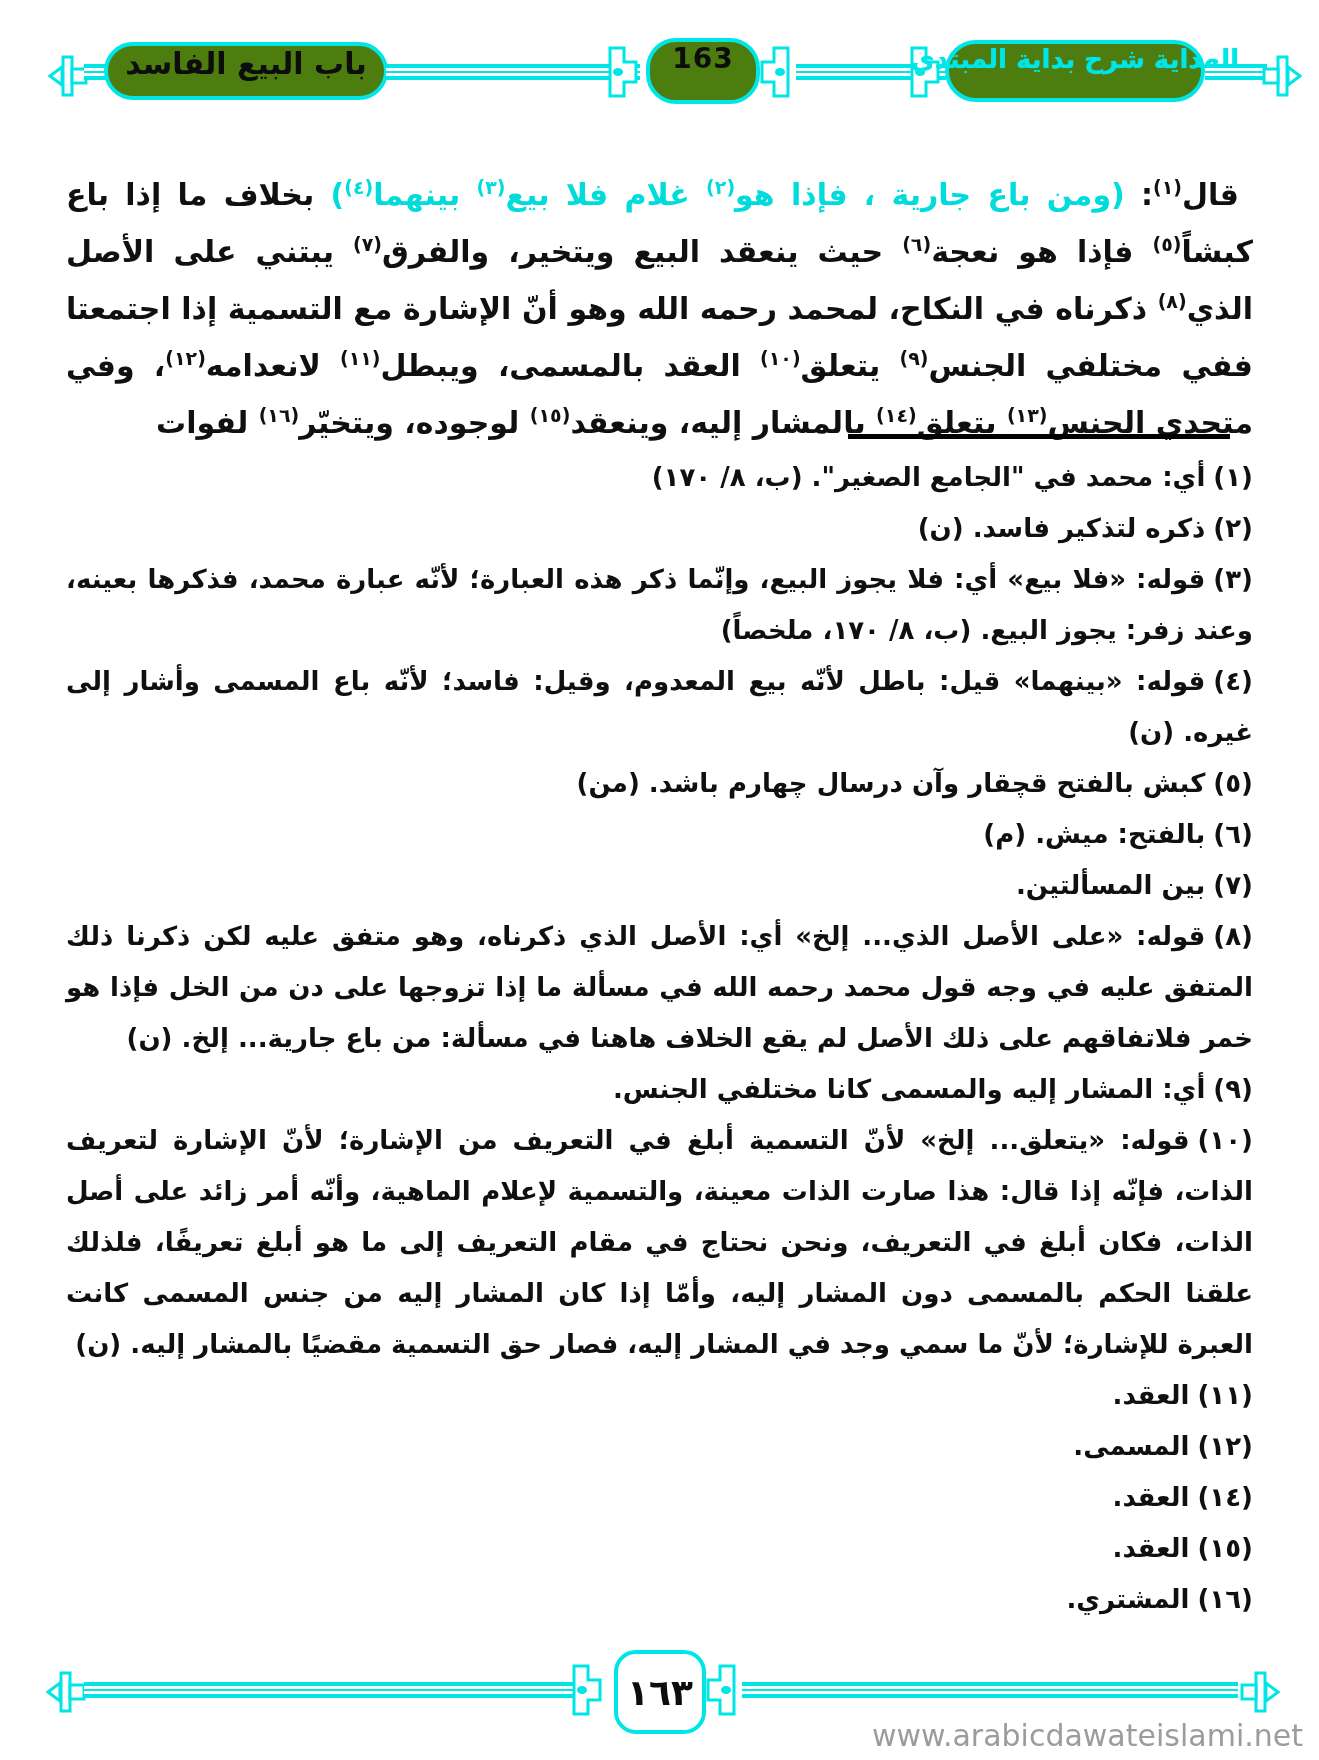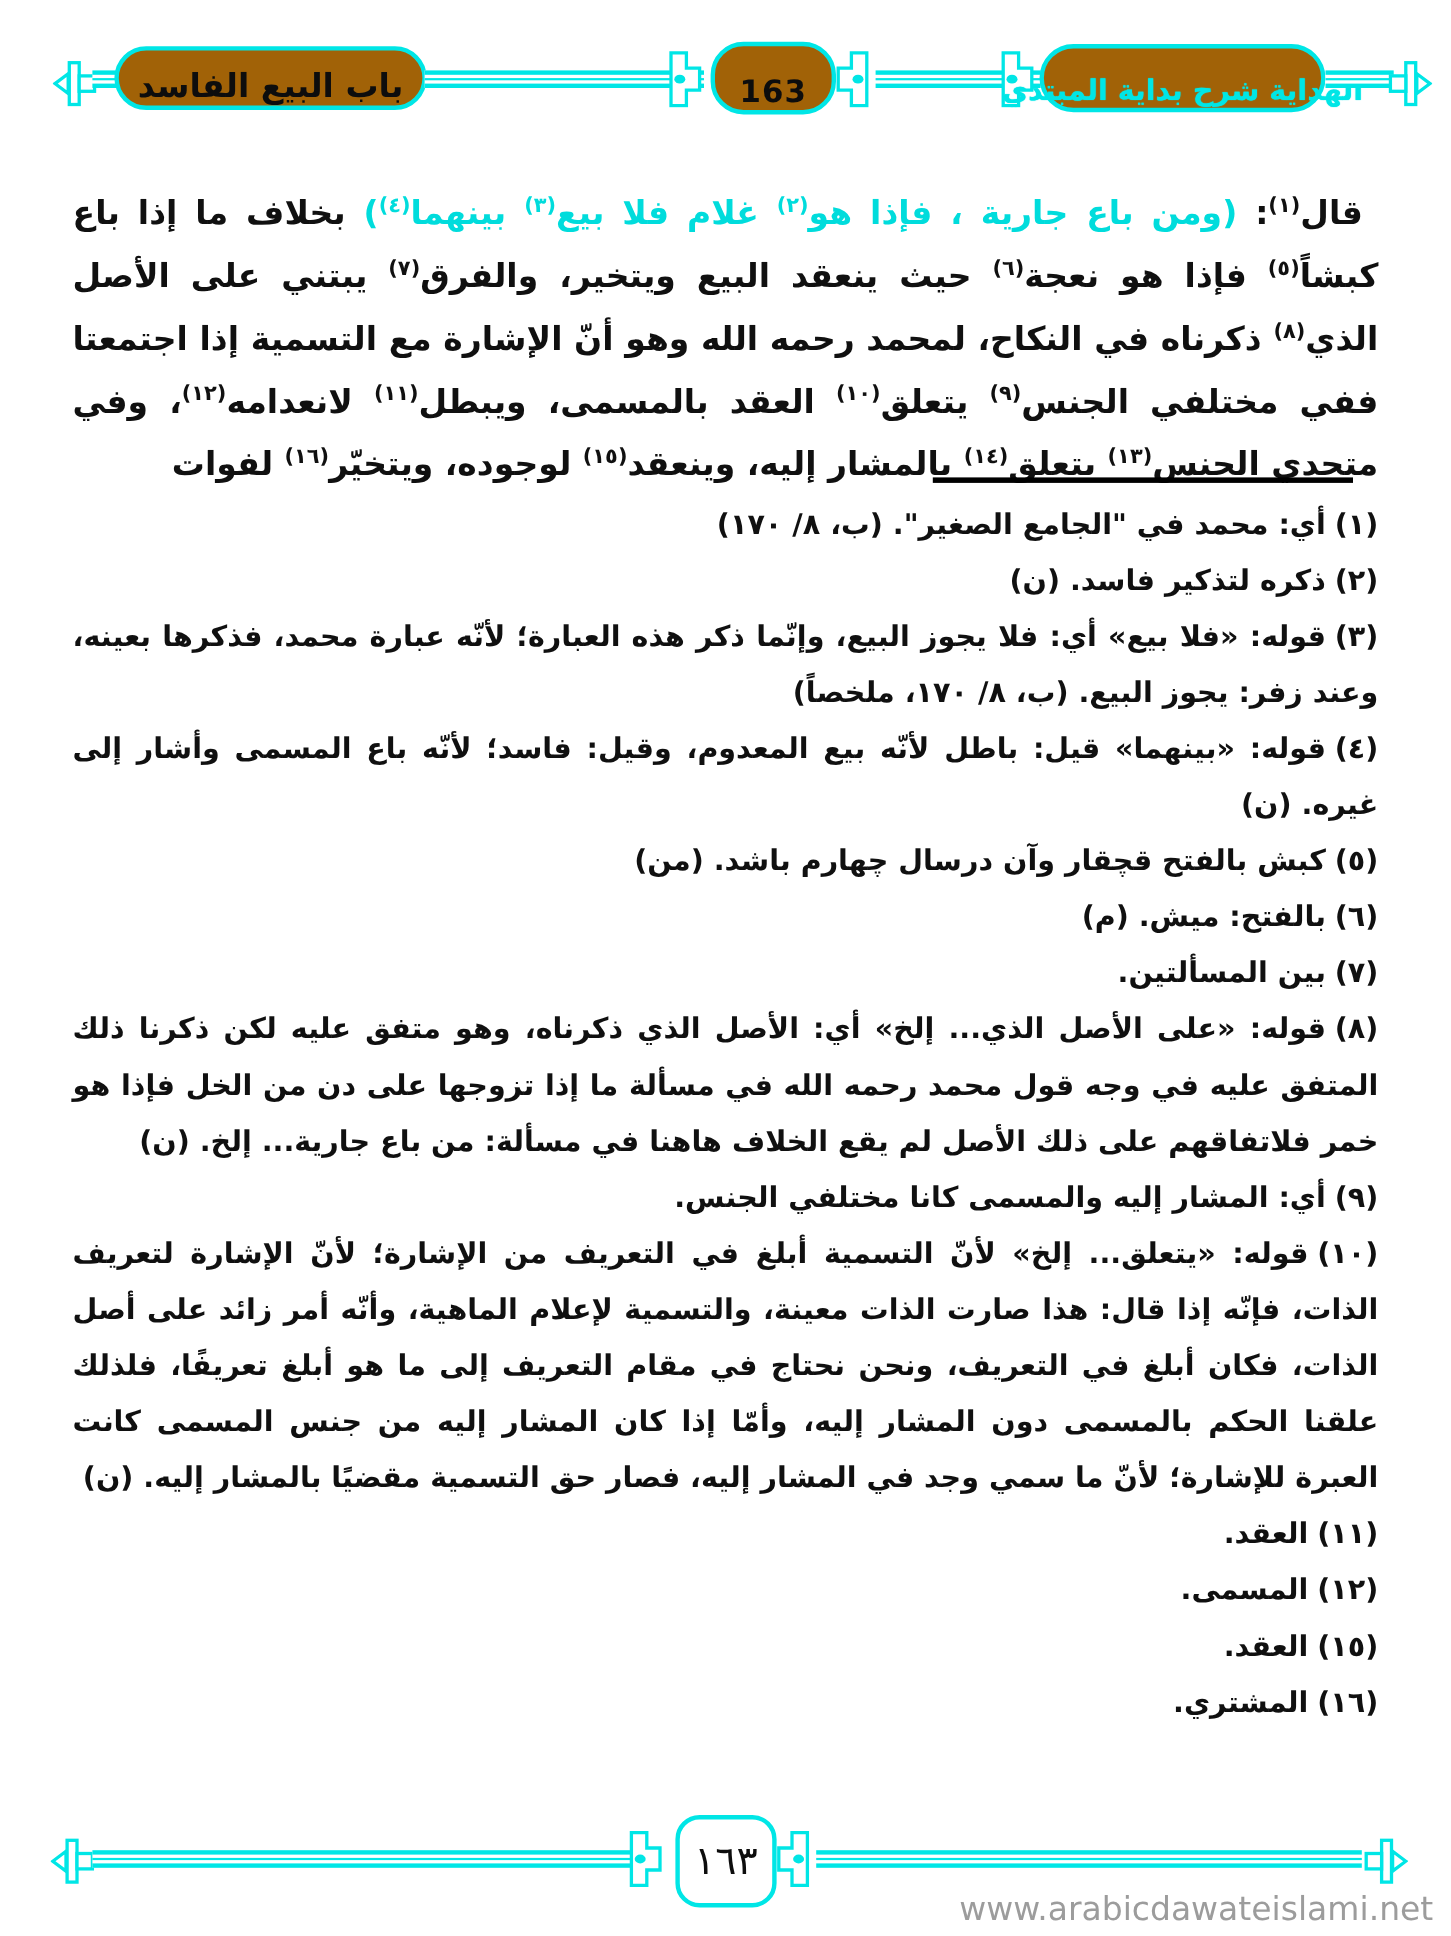--- a/index.html
+++ b/index.html
@@ -6,29 +6,29 @@
   .page{position:relative;width:1319px;height:1760px;background:#fff;overflow:hidden;
         font-family:"DejaVu Sans",sans-serif;color:#111;}
   :root{--c:#00e6e6;}
 
   
   .band{position:absolute;left:0;right:0;}
   .hdr{top:26px;height:96px;}
   .ftr{top:1648px;height:96px;}
   .tube{position:absolute;height:8px;border-top:4px solid var(--c);border-bottom:4px solid var(--c);background:#fff;}
   .tube::after{content:"";position:absolute;left:0;right:0;top:50%;height:2px;margin-top:-1px;background:var(--c);}
-  .capsule{position:absolute;background:#a16207;border:4px solid var(--c);border-radius:44px;
-           display:flex;align-items:flex-end;justify-content:center;box-sizing:border-box;}
+  .capsule{position:absolute;background:#4d7c0f;border:4px solid var(--c);border-radius:44px;
+           display:flex;align-items:flex-start;justify-content:center;box-sizing:border-box;}
   .cap-title{font-size:30px;font-weight:bold;color:#0d0d0d;direction:rtl;}
   .cap-num{font-size:28px;font-weight:bold;color:#0d0d0d;letter-spacing:1px;}
   .cap-book{font-size:26px;font-weight:bold;color:var(--c);direction:rtl;white-space:nowrap;
             text-shadow:0 0 1px var(--c);}
   .octagon{position:absolute;background:#fff;border:4px solid var(--c);border-radius:22px;
            display:flex;align-items:center;justify-content:center;box-sizing:border-box;}
-  .oct-num{font-size:36px;font-weight:normal;color:#0d0d0d;}
+  .oct-num{font-size:36px;font-weight:bold;color:#0d0d0d;}
   .orn{position:absolute;}
 
   
   .matn{position:absolute;top:136px;right:66px;left:66px;direction:rtl;text-align:justify;
         font-size:30px;line-height:57px;font-weight:bold;color:#101010;text-indent:14px;}
   .matn sup{font-size:19px;line-height:0;}
   .cy{color:#00dcdc;}
 
   
   .separator{position:absolute;top:434px;left:848px;width:382px;height:5px;background:#000;}
@@ -94,20 +94,21 @@
     <div class="fn"><span class="fn-m">(٣)</span><span>قوله: «فلا بيع» أي: فلا يجوز البيع، وإنّما ذكر هذه العبارة؛ لأنّه عبارة محمد، فذكرها بعينه، وعند زفر: يجوز البيع. (ب، ٨/ ١٧٠، ملخصاً)</span></div>
     <div class="fn"><span class="fn-m">(٤)</span><span>قوله: «بينهما» قيل: باطل لأنّه بيع المعدوم، وقيل: فاسد؛ لأنّه باع المسمى وأشار إلى غيره. (ن)</span></div>
     <div class="fn"><span class="fn-m">(٥)</span><span>كبش بالفتح قچقار وآن درسال چهارم باشد. (من)</span></div>
     <div class="fn"><span class="fn-m">(٦)</span><span>بالفتح: ميش. (م)</span></div>
     <div class="fn"><span class="fn-m">(٧)</span><span>بين المسألتين.</span></div>
     <div class="fn"><span class="fn-m">(٨)</span><span>قوله: «على الأصل الذي... إلخ» أي: الأصل الذي ذكرناه، وهو متفق عليه لكن ذكرنا ذلك المتفق عليه في وجه قول محمد رحمه الله في مسألة ما إذا تزوجها على دن من الخل فإذا هو خمر فلاتفاقهم على ذلك الأصل لم يقع الخلاف هاهنا في مسألة: من باع جارية... إلخ. (ن)</span></div>
     <div class="fn"><span class="fn-m">(٩)</span><span>أي: المشار إليه والمسمى كانا مختلفي الجنس.</span></div>
     <div class="fn"><span class="fn-m">(١٠)</span><span>قوله: «يتعلق... إلخ» لأنّ التسمية أبلغ في التعريف من الإشارة؛ لأنّ الإشارة لتعريف الذات، فإنّه إذا قال: هذا صارت الذات معينة، والتسمية لإعلام الماهية، وأنّه أمر زائد على أصل الذات، فكان أبلغ في التعريف، ونحن نحتاج في مقام التعريف إلى ما هو أبلغ تعريفًا، فلذلك علقنا الحكم بالمسمى دون المشار إليه، وأمّا إذا كان المشار إليه من جنس المسمى كانت العبرة للإشارة؛ لأنّ ما سمي وجد في المشار إليه، فصار حق التسمية مقضيًا بالمشار إليه. (ن)</span></div>
     <div class="fn"><span class="fn-m">(١١)</span><span>العقد.</span></div>
     <div class="fn"><span class="fn-m">(١٢)</span><span>المسمى.</span></div>
+    <div class="fn"><span class="fn-m">(١٤)</span><span>العقد.</span></div>
     <div class="fn"><span class="fn-m">(١٥)</span><span>العقد.</span></div>
     <div class="fn"><span class="fn-m">(١٦)</span><span>المشتري.</span></div>
   </div>
 
   <div class="band ftr">
     <svg class="orn" style="left:46px;top:16px" width="40" height="56" viewBox="0 0 40 56">
       <path d="M2 28 L14 19 V37 Z" fill="#fff" stroke="#00e6e6" stroke-width="3"></path>
       <rect x="15" y="9" width="9" height="38" fill="#fff" stroke="#00e6e6" stroke-width="3"></rect>
       <rect x="24" y="21" width="14" height="14" fill="#fff" stroke="#00e6e6" stroke-width="3"></rect>
     </svg>

